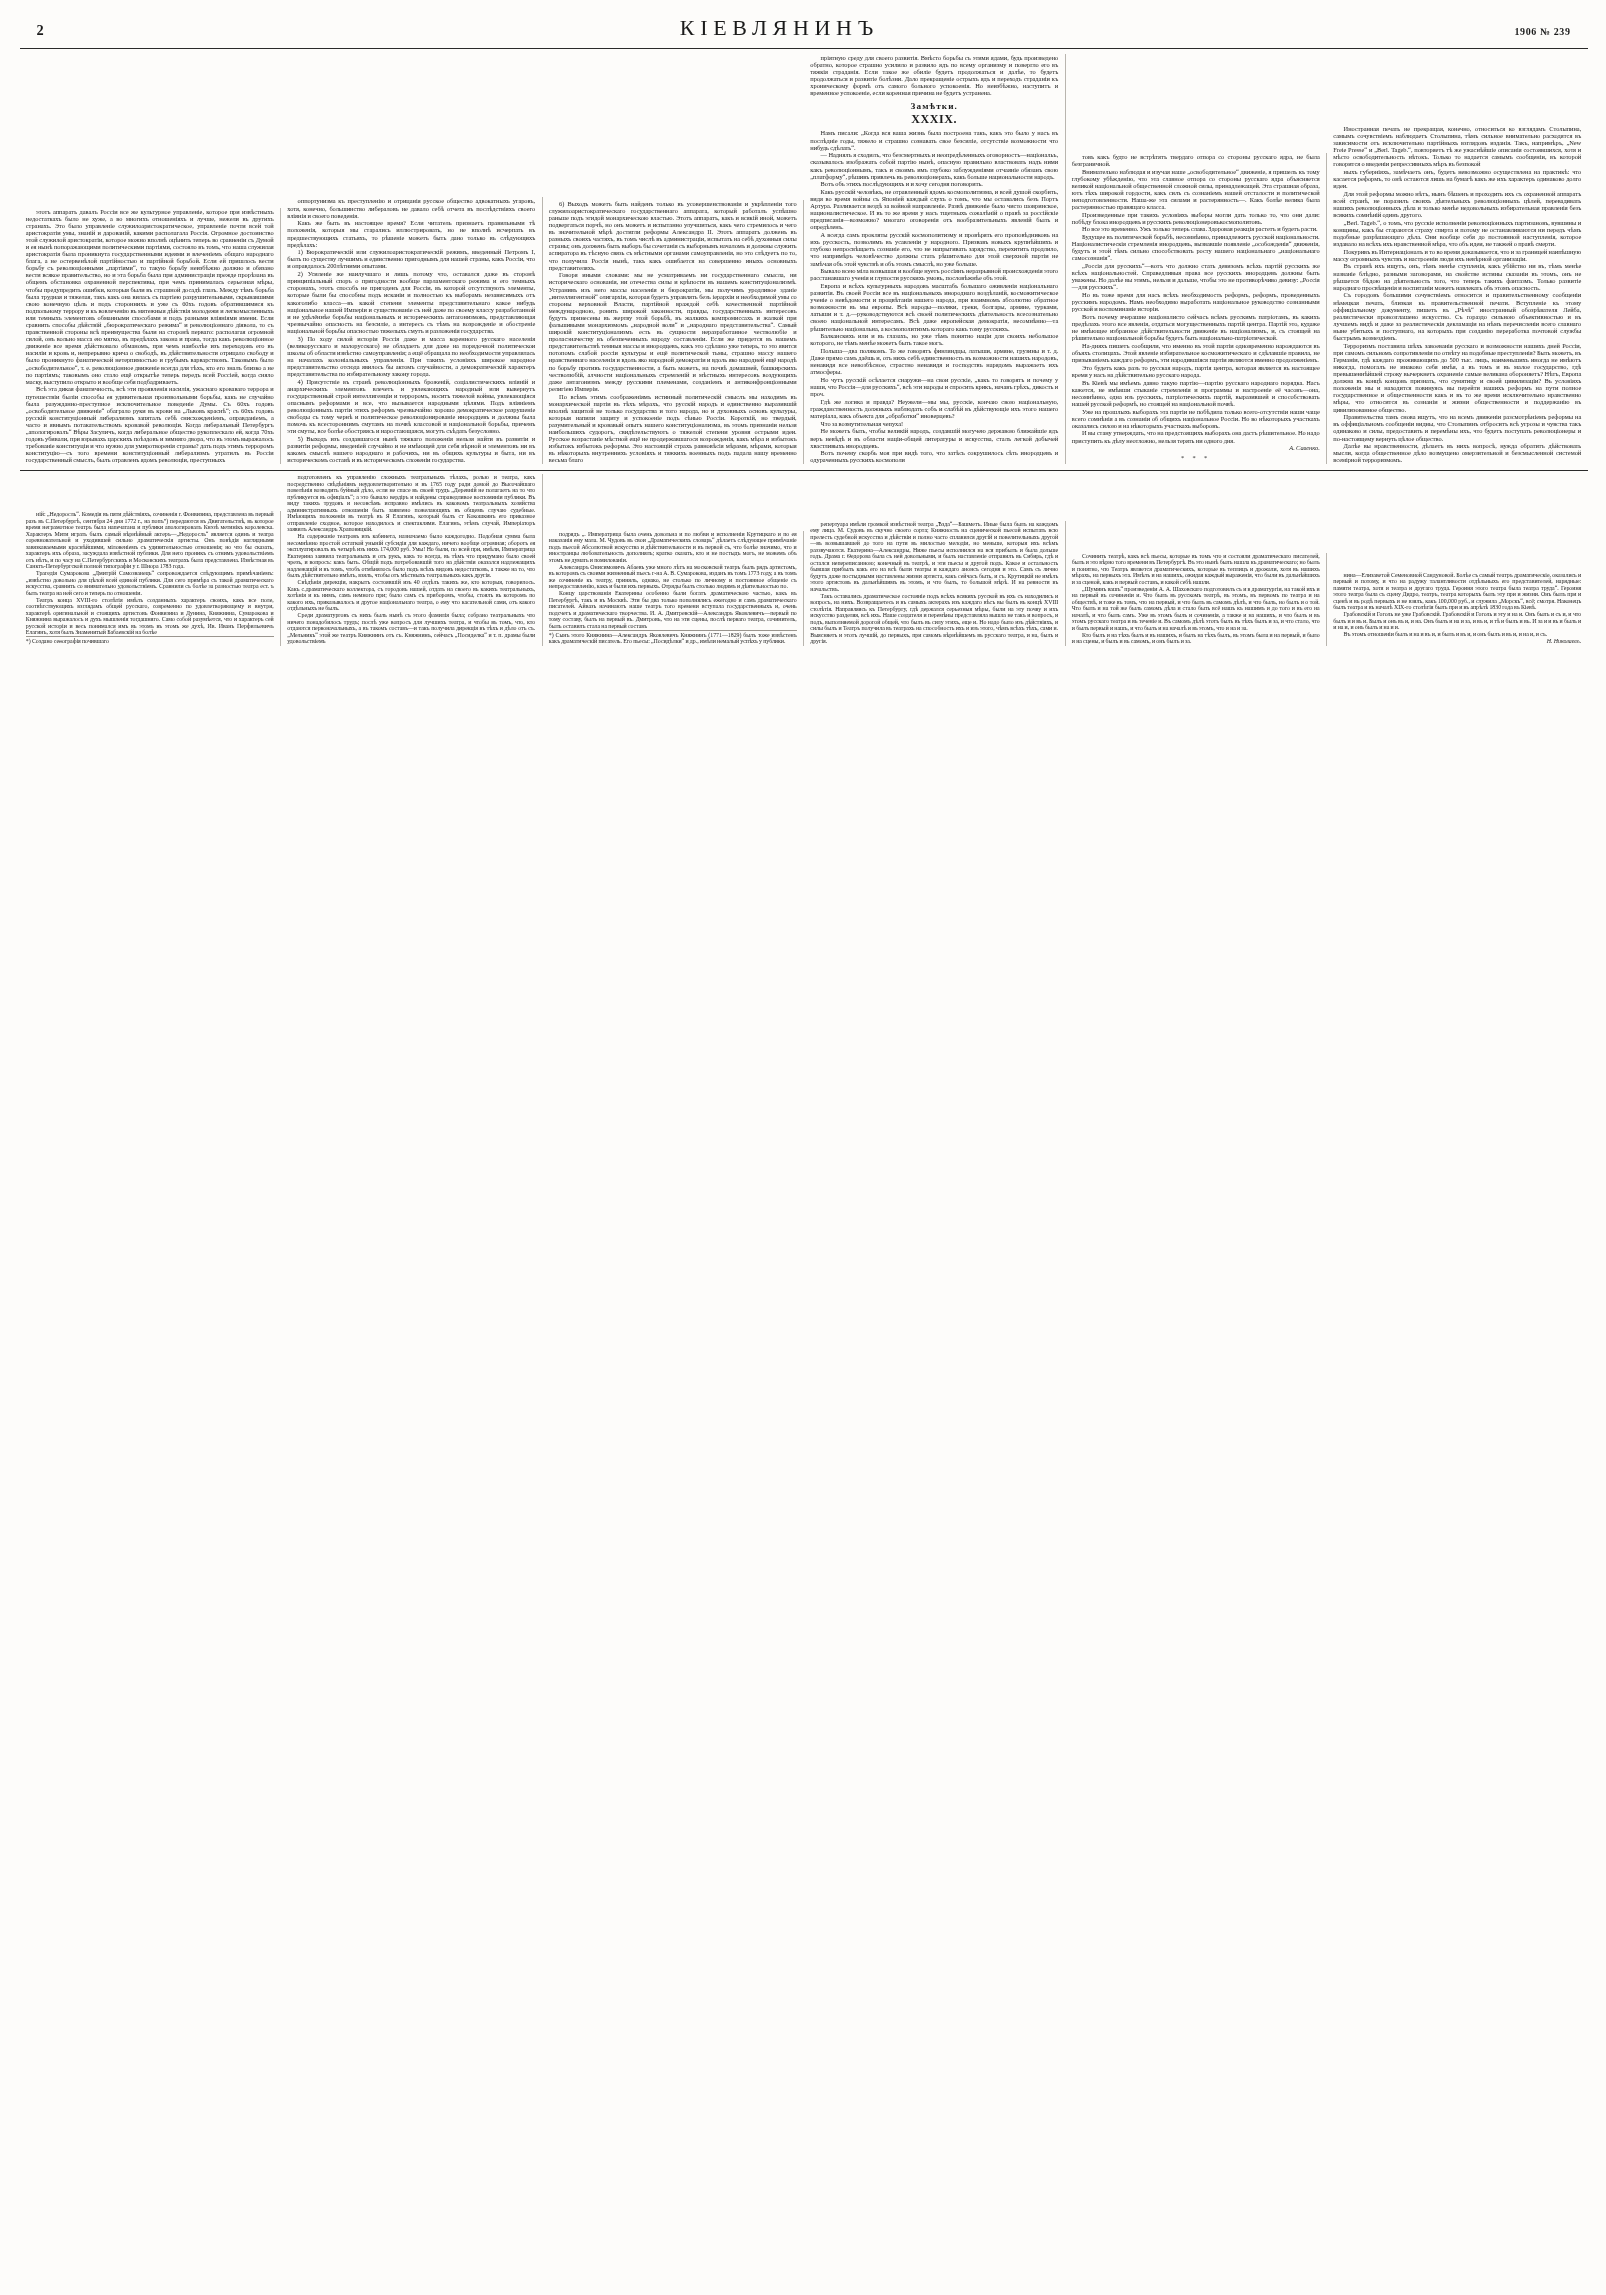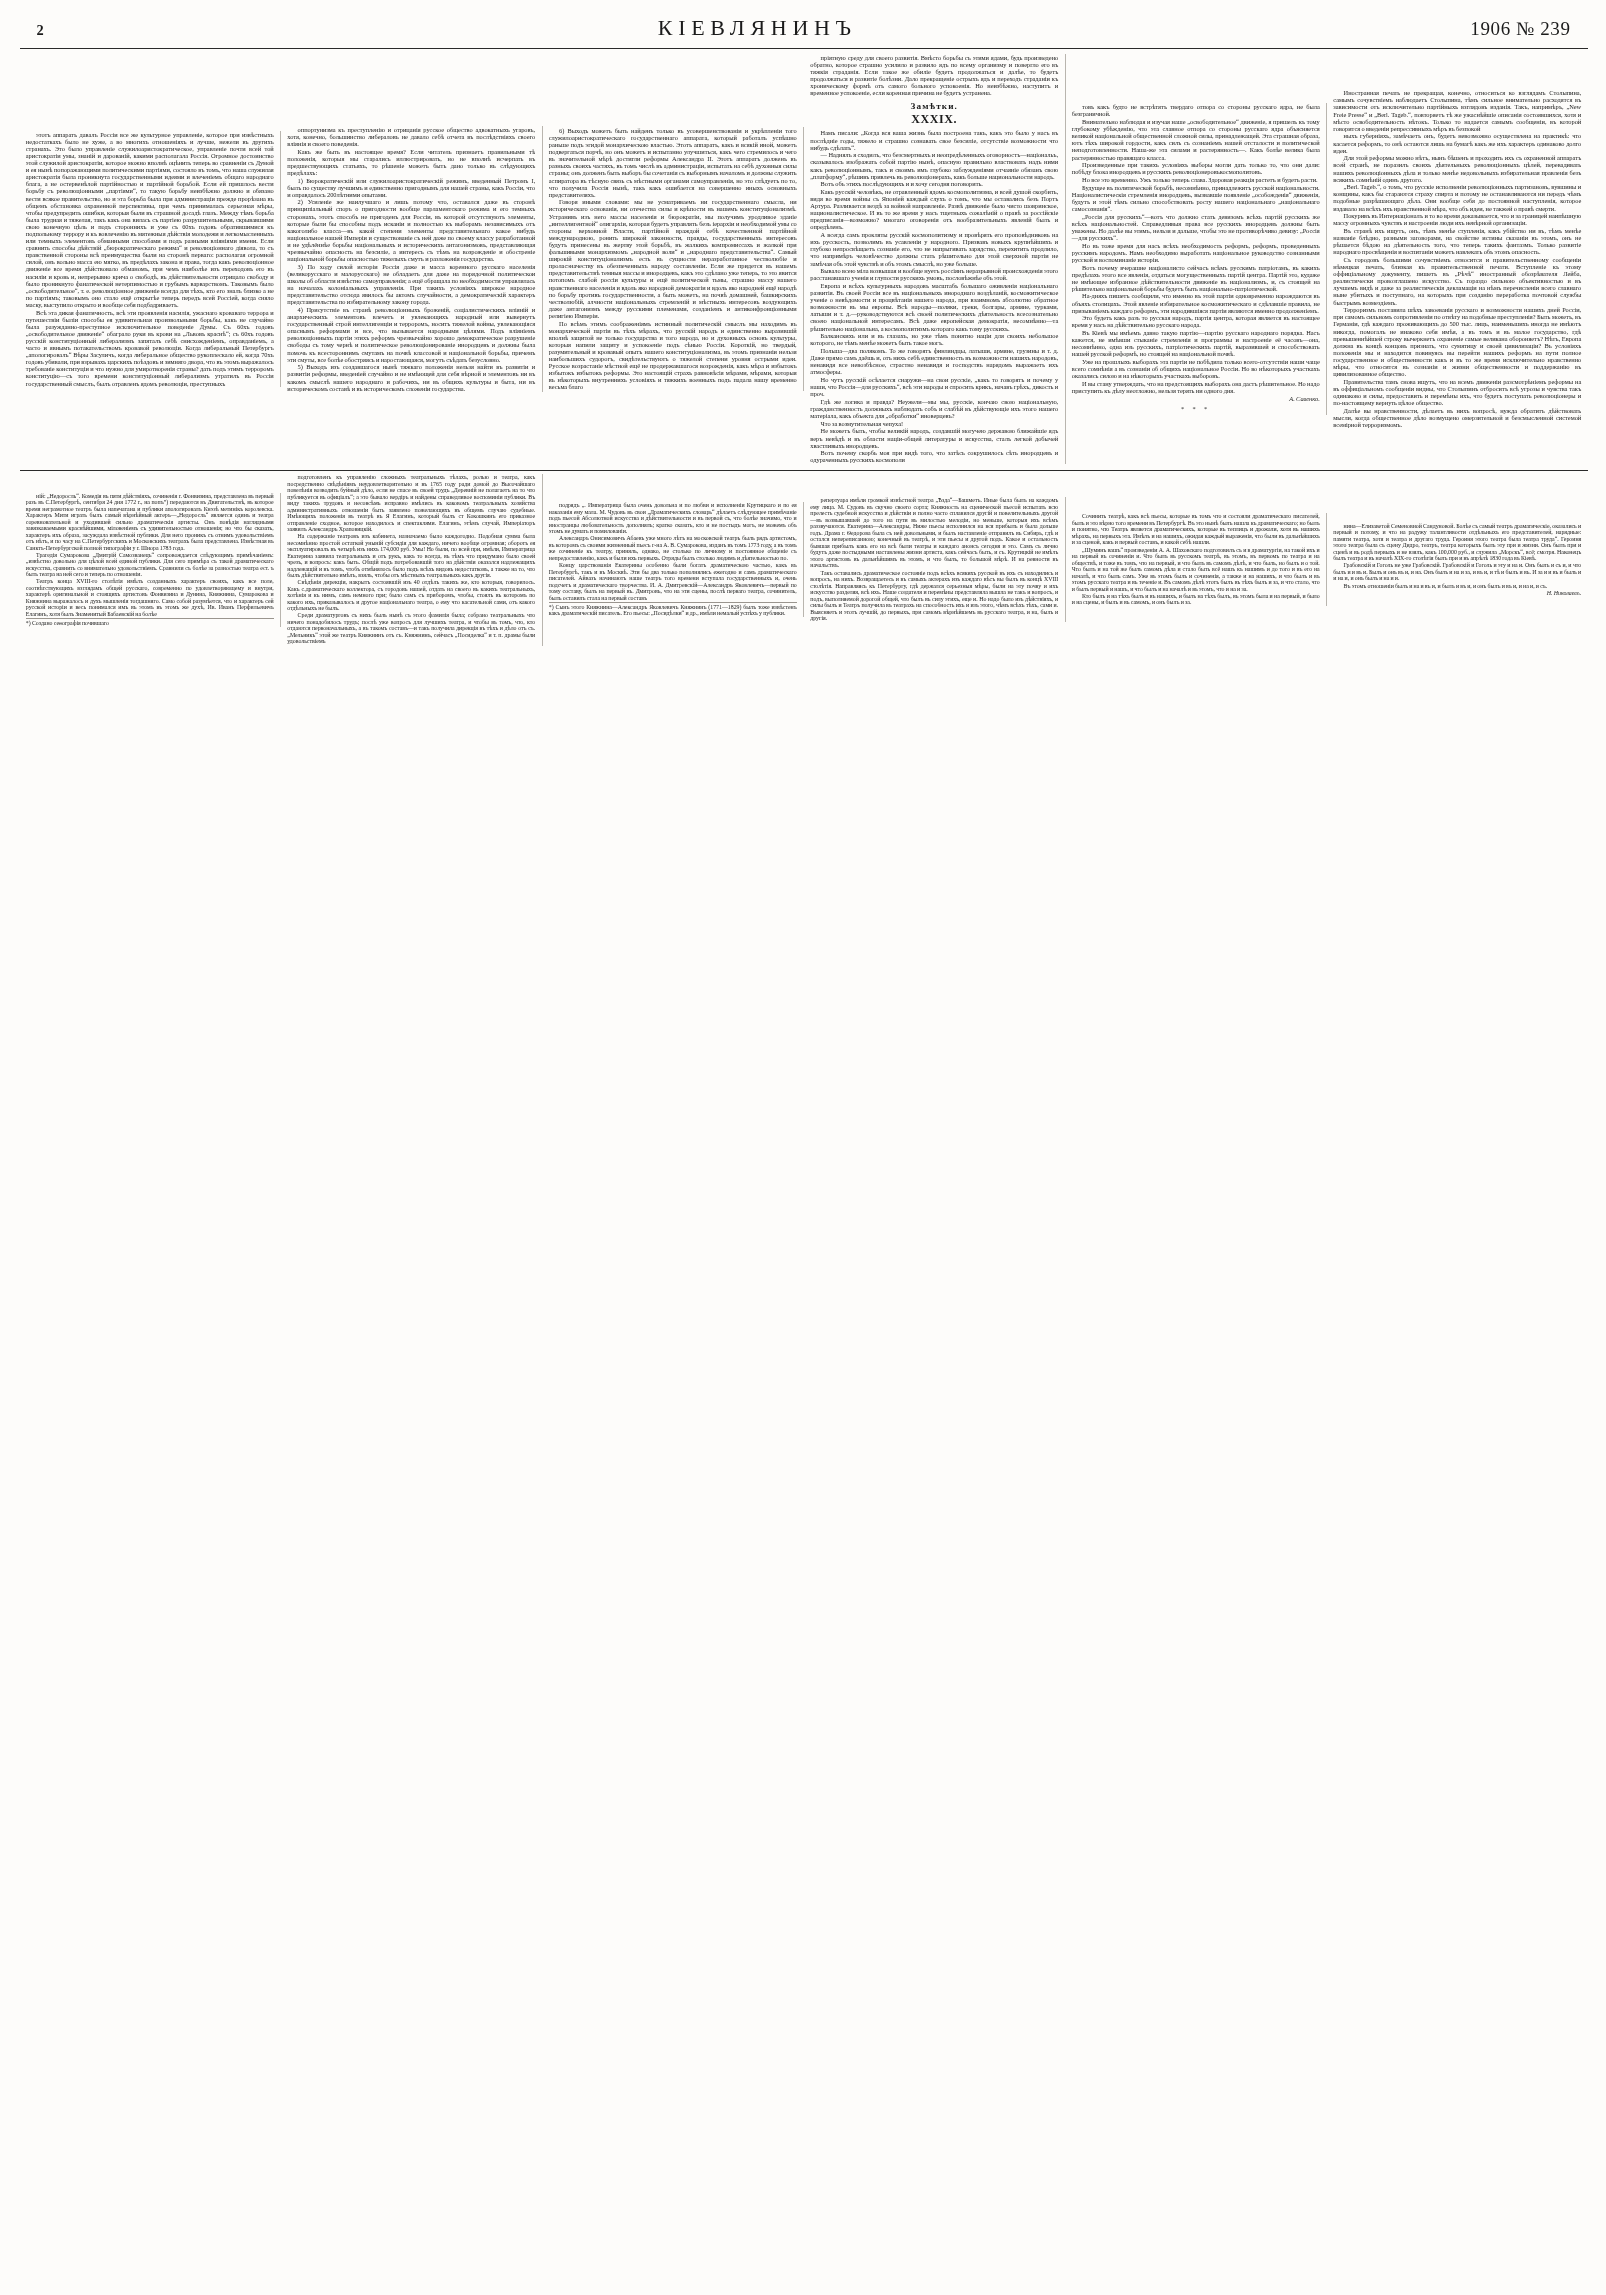--- a/index.html
+++ b/index.html
@@ -38,39 +38,40 @@
     letter-spacing: 0.6px;
   }
   .masthead .title {
     font-size: 22px;
     font-weight: normal;
     letter-spacing: 5.7px;
     text-align: center;
     flex: 1;
   }
   .masthead .issue {
-    font-size: 19px;
+    font-size: 10px;
     letter-spacing: 0.6px;
     white-space: nowrap;
+    font-weight: bold;
   }
 
   .rule {
     border: 0;
     border-top: 0.9px solid #2a2a2a;
     margin: 2.3px 0 0 0;
   }
 
   
   .body-area {
     position: relative;
     margin-top: 4.6px;
   }
   .columns {
     display: flex;
-    align-items: center;
+    align-items: flex-end;
   }
   .col {
     flex: 1 1 0;
     padding: 0 6.3px;
     box-sizing: border-box;
     border-right: 0.6px solid #b9b5ae;
     text-align: justify;
     hyphens: auto;
     -webkit-hyphens: auto;
   }

